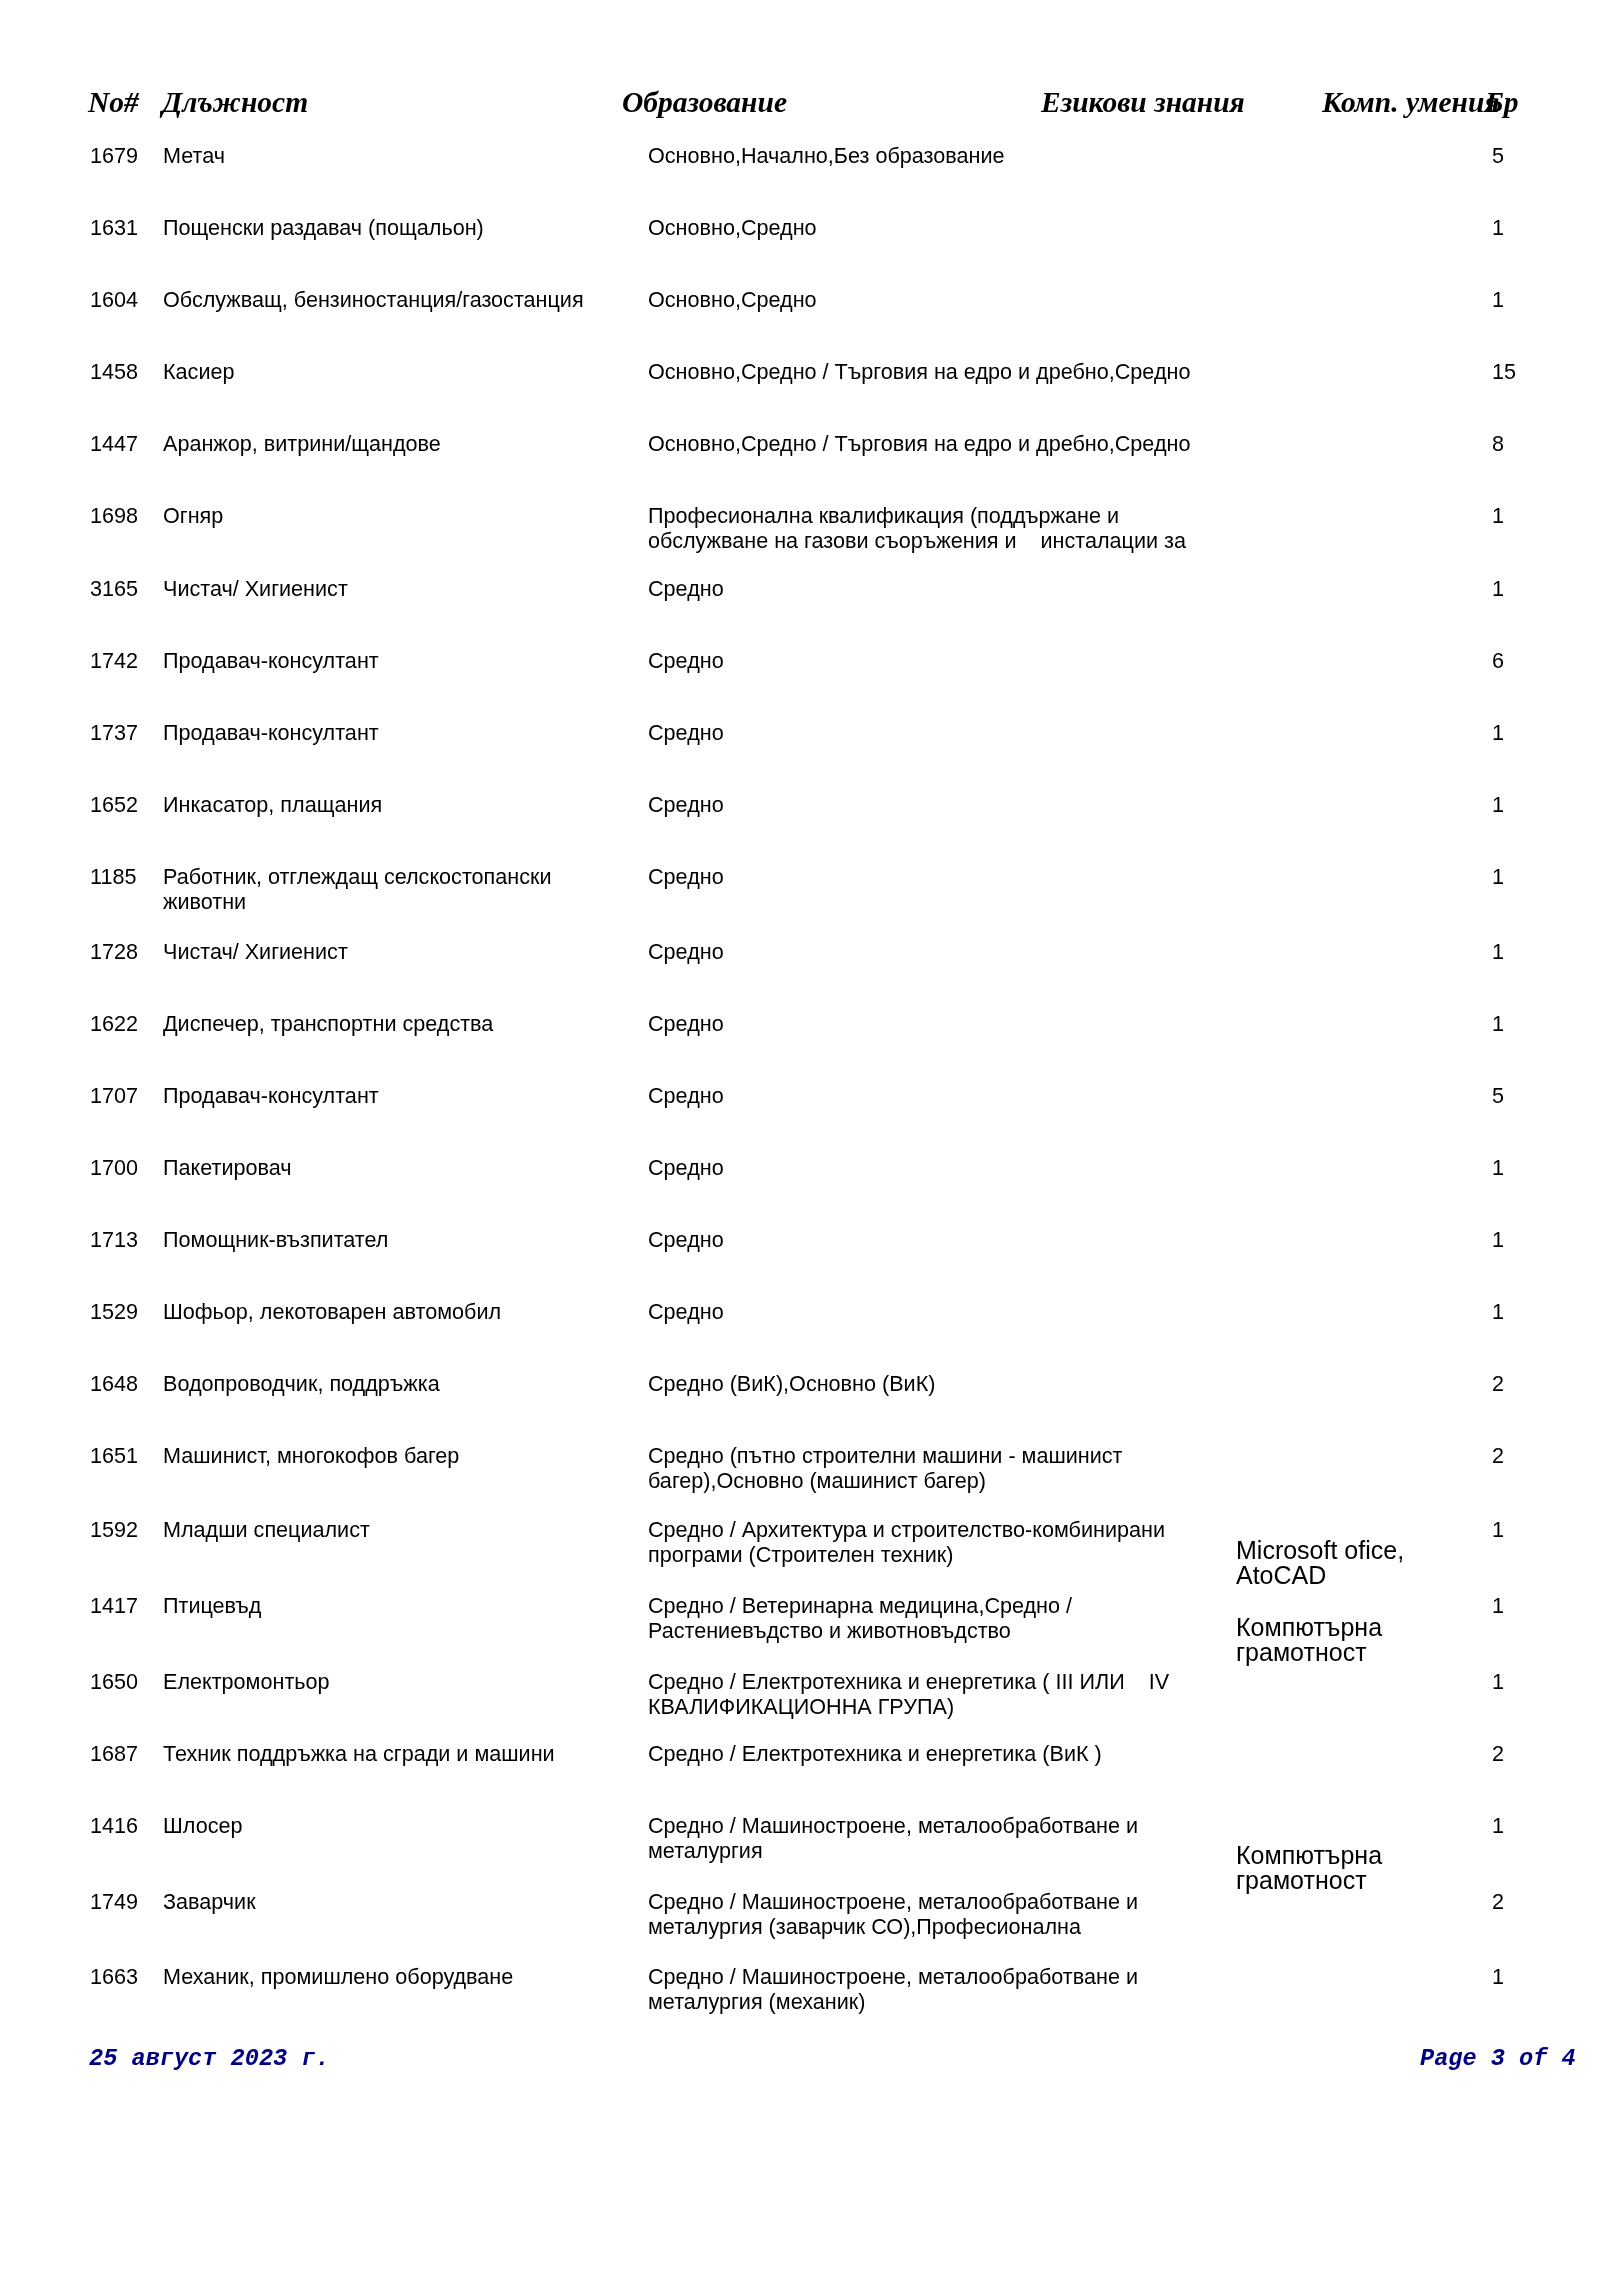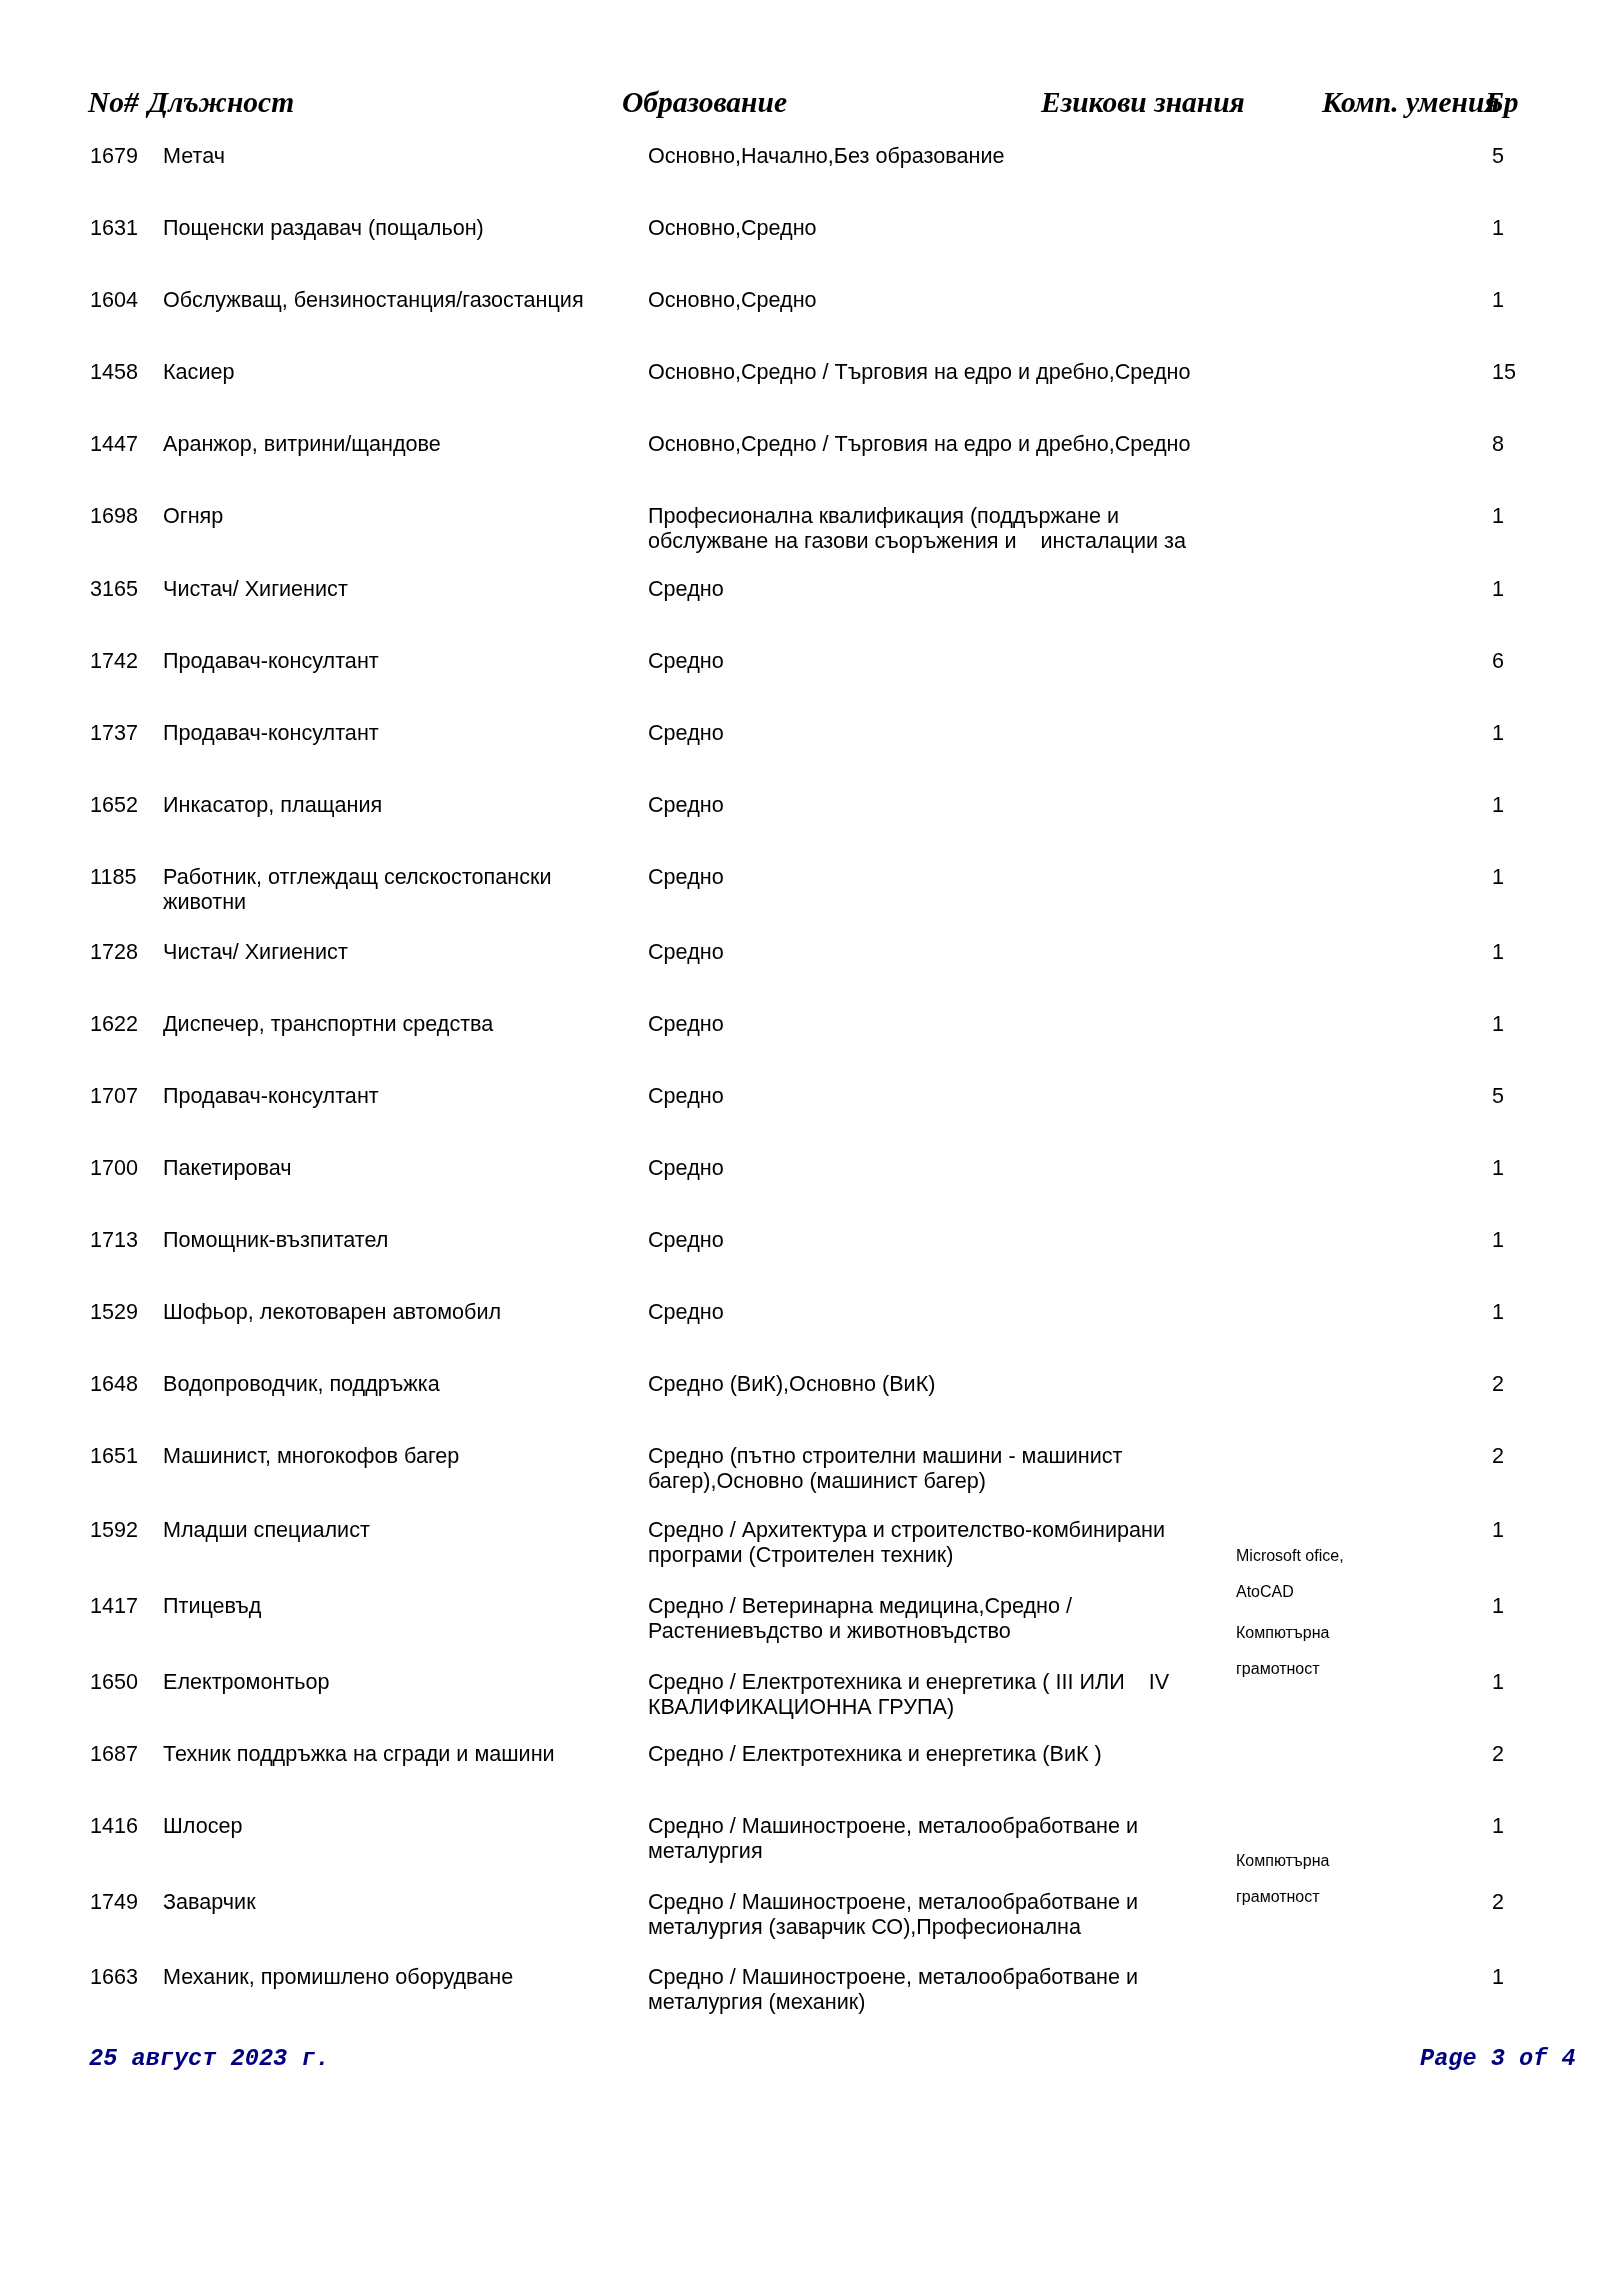--- a/index.html
+++ b/index.html
@@ -7,30 +7,30 @@
          font-family:"Liberation Sans", sans-serif; color:#000; }
   .hdr { position:absolute; top:84px; font-family:"Liberation Serif", serif;
          font-style:italic; font-weight:bold; font-size:29.5px; color:#000000;
          white-space:nowrap; line-height:37px; }
   .row { position:absolute; left:0; width:1623px; font-size:21.6px; line-height:25px; }
   .cell { position:absolute; top:0; white-space:pre-wrap; }
   .c-no { left:90px; }
   .c-title { left:163px; width:445px; }
   .c-edu { left:648px; width:576px; }
   .c-count { left:1492px; }
-  .skill { position:absolute; left:1236px; width:209px; font-size:16px; line-height:36px; white-space:pre-wrap; }
+  .skill { position:absolute; left:1236px; width:209px; font-size:25px; line-height:25px; white-space:pre-wrap; }
   .footer { position:absolute; top:2045px; font-family:Liberation Mono, monospace;
             font-style:italic; font-weight:bold; font-size:23.6px; color:#000080; white-space:nowrap; }
 </style>
 </head>
 <body>
 
 <div>
   <div class="hdr" style="left:88px">No#</div>
-  <div class="hdr" style="left:148px">Длъжност</div>
+  <div class="hdr" style="left:162px">Длъжност</div>
   <div class="hdr" style="left:622px">Образование</div>
   <div class="hdr" style="left:1041px">Езикови знания</div>
   <div class="hdr" style="left:1322px">Комп. умения</div>
   <div class="hdr" style="left:1485px">Бр</div>
 </div>
 
 <div id="rows">
     <div class="row" style="top: 143px;">
       <div class="cell c-no">1679</div>
       <div class="cell c-title">Метач</div>

